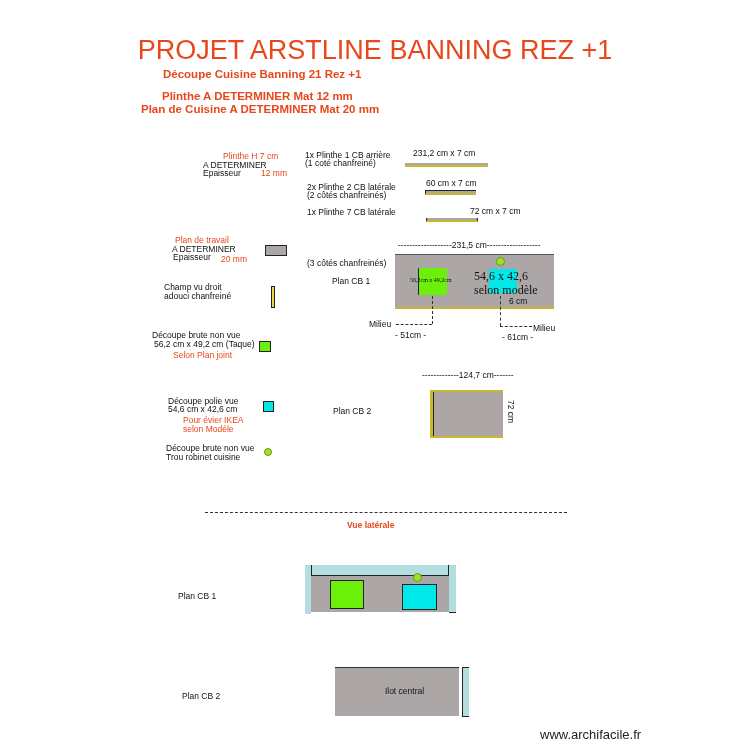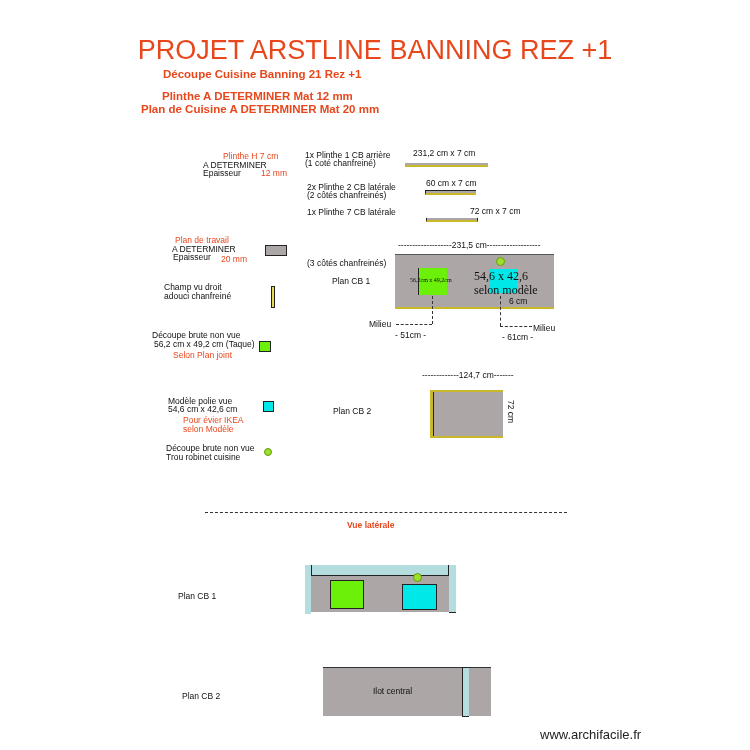--- a/index.html
+++ b/index.html
@@ -46,21 +46,21 @@
 
 <div class="abs t" style="left:164px; top:282px;">Champ vu droit</div>
 <div class="abs t" style="left:164px; top:291px;">adouci chanfreiné</div>
 <div class="abs" style="left:271px; top:286px; width:2px; height:20px; background:#e8d84a; border:1px solid #222;"></div>
 
 <div class="abs t" style="left:152px; top:330px;">Découpe brute non vue</div>
 <div class="abs t" style="left:154px; top:339px;">56,2 cm x 49,2 cm (Taque)</div>
 <div class="abs t orange" style="left:165px; top:350px;">Selon Plan joint</div>
 <div class="abs green" style="left:259px; top:341px; width:10px; height:9px;"></div>
 
-<div class="abs t" style="left:168px; top:396px;">Modèle polie vue</div>
+<div class="abs t" style="left:168px; top:396px;">Découpe polie vue</div>
 <div class="abs t" style="left:168px; top:404px;">54,6 cm  x 42,6 cm</div>
 <div class="abs t orange" style="left:175px; top:415px;">Pour évier IKEA</div>
 <div class="abs t orange" style="left:175px; top:424px;">selon Modèle</div>
 <div class="abs cyan" style="left:263px; top:401px; width:9px; height:9px;"></div>
 
 <div class="abs t" style="left:166px; top:443px;">Découpe brute non vue</div>
 <div class="abs t" style="left:166px; top:452px;">Trou robinet cuisine</div>
 <div class="abs dot" style="left:264px; top:448px; width:6px; height:6px;"></div>
 
 <div class="abs t" style="left:305px; top:150px;">1x Plinthe 1 CB arrière</div>
@@ -110,18 +110,18 @@
 <div class="abs t" style="left:178px; top:591px;">Plan CB 1</div>
 <div class="abs lightblue" style="left:305px; top:565px; width:6px; height:49px;"></div>
 <div class="abs grey" style="left:311px; top:565px; width:138px; height:47px;"></div>
 <div class="abs lightblue" style="left:311px; top:565px; width:136px; height:10px; border-left:1px solid #222; border-right:1px solid #222; border-bottom:1px solid #222;"></div>
 <div class="abs lightblue" style="left:449px; top:565px; width:7px; height:47px; border-bottom:1px solid #222;"></div>
 <div class="abs green" style="left:330px; top:580px; width:32px; height:27px;"></div>
 <div class="abs cyan" style="left:402px; top:584px; width:33px; height:24px;"></div>
 <div class="abs dot" style="left:413px; top:573px;"></div>
 
 <div class="abs t" style="left:182px; top:691px;">Plan CB 2</div>
-<div class="abs grey" style="left:323px; top:667px; width:168px; height:48px; border-top:1px solid #333;">
+<div class="abs grey" style="left:335px; top:667px; width:124px; height:48px; border-top:1px solid #333;">
   <div class="abs t" style="left:0; width:139px; top:18px; text-align:center;">Ilot central</div>
 </div>
 <div class="abs lightblue" style="left:462px; top:667px; width:6px; height:48px; border-left:1px solid #222; border-top:1px solid #222; border-bottom:1px solid #222;"></div>
 
 <div class="abs" style="left:540px; top:727px; font-size:13px; color:#222; white-space:nowrap;">www.archifacile.fr</div>
 
 </body></html>

